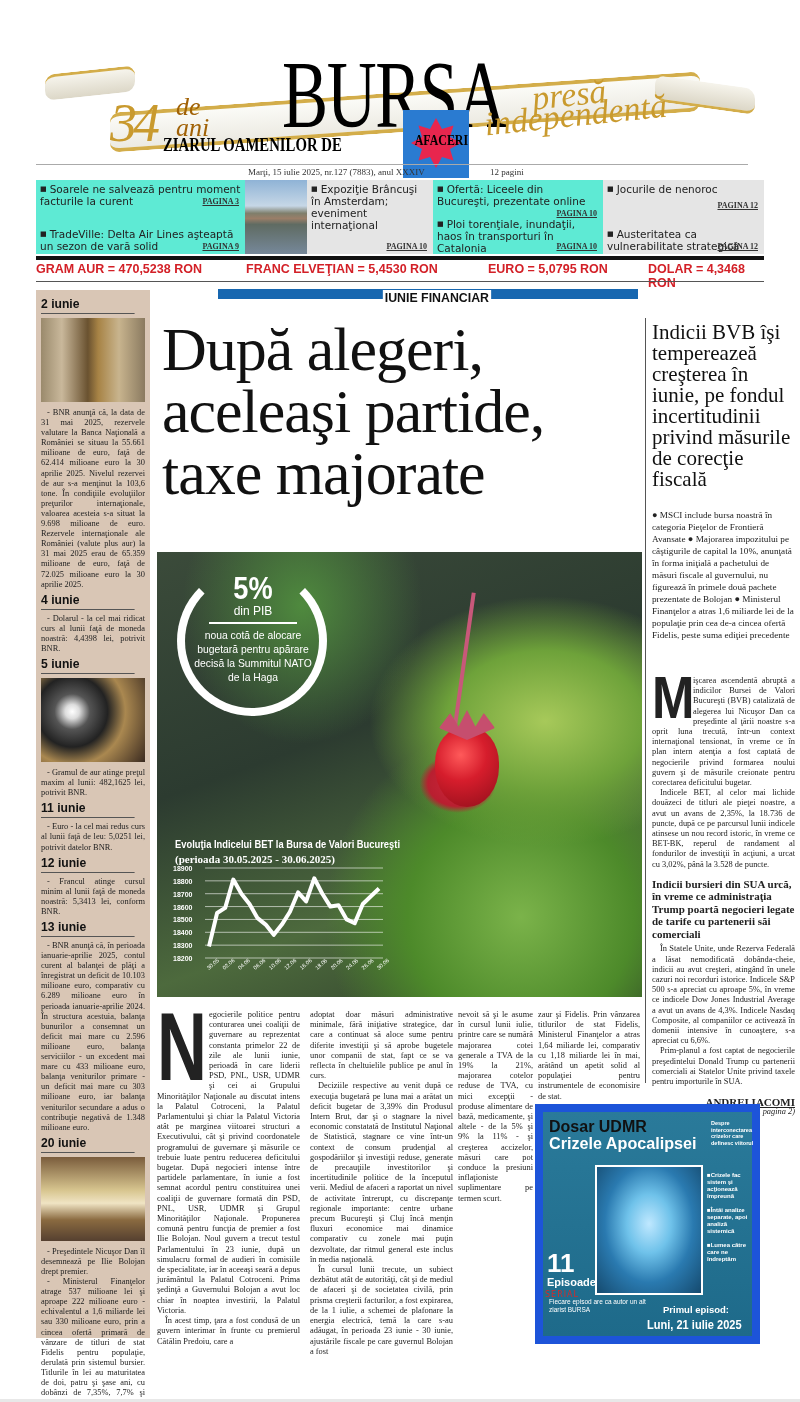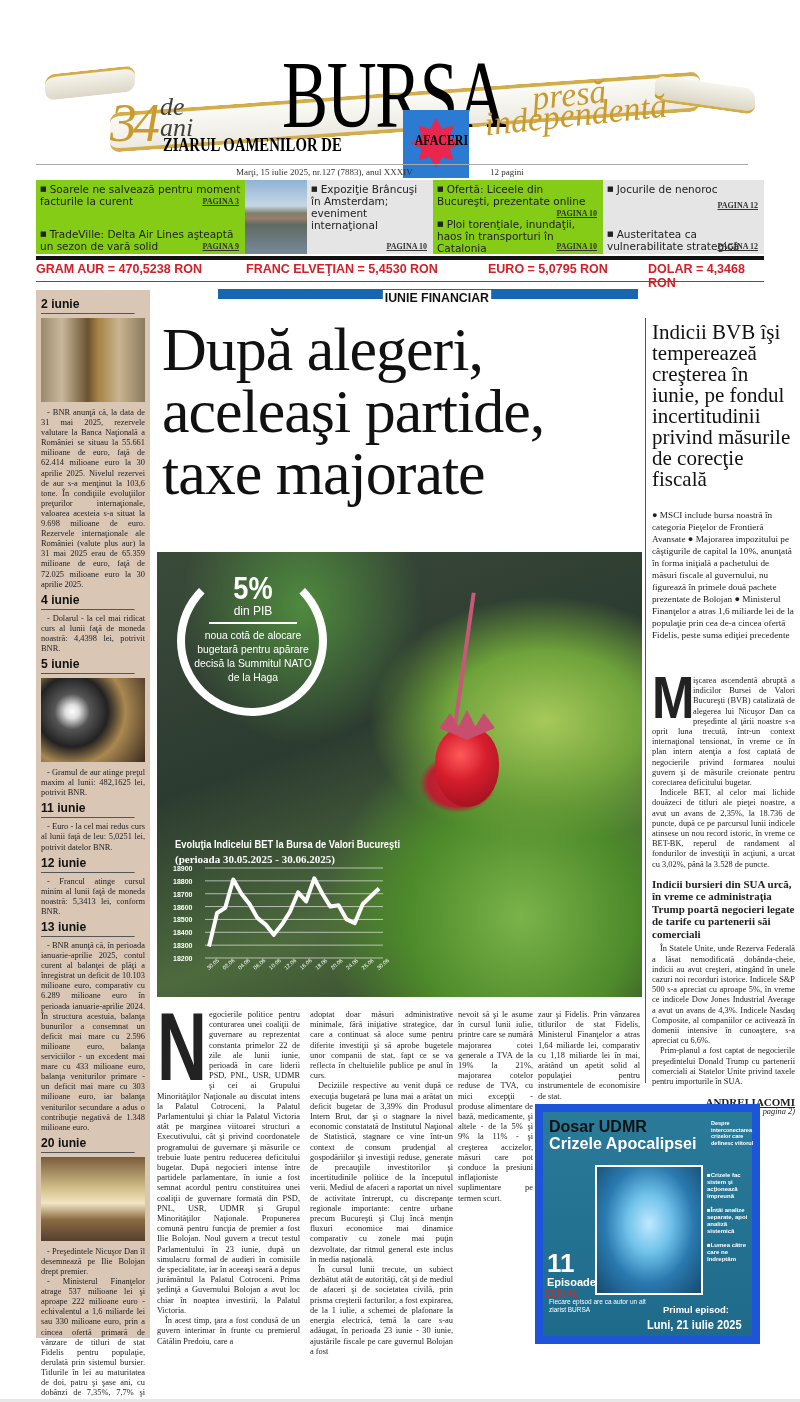--- a/index.html
+++ b/index.html
@@ -5,38 +5,38 @@
   * { box-sizing: border-box; margin: 0; padding: 0; }
   body { width: 800px; height: 1402px; background: #fff; font-family: "Liberation Serif", serif; color: #111; position: relative; overflow: hidden; }
   .abs { position: absolute; }
 
   
   .ribbon { left: 40px; top: 62px; width: 720px; height: 100px; }
   .ribbon-band { position:absolute; left: 70px; top: 30px; width: 590px; height: 40px; background: linear-gradient(180deg,#fbfbf7 0%,#eceae2 100%); border-top: 4px solid #d3ad4a; border-bottom: 4px solid #d3ad4a; transform: skewY(-4deg); border-radius: 10px; }
   .ribbon-tail-l { position:absolute; left: 5px; top: 8px; width: 90px; height: 26px; background: linear-gradient(180deg,#f6f4ec,#dcd7c7); border-top:3px solid #d3ad4a; transform: skewY(-6deg); border-radius: 10px; }
   .ribbon-tail-r { position:absolute; right: 5px; top: 20px; width: 100px; height: 26px; background: linear-gradient(180deg,#f6f4ec,#dcd7c7); border-bottom:3px solid #d3ad4a; transform: skewY(8deg); border-radius: 10px; }
   .age-num { left: 110px; top: 92px; font-family: "Liberation Serif", serif; font-style: italic; font-size: 54px; color: #c99a2e; letter-spacing: -4px; }
-  .age-de { left: 160px; top: 96px; font-family: "Liberation Serif", serif; font-style: italic; font-size: 26px; color: #404040; line-height: 21px; }
+  .age-de { left: 176px; top: 96px; font-family: "Liberation Serif", serif; font-style: italic; font-size: 26px; color: #a16207; line-height: 21px; }
   .logo { left: 282px; top: 52px; font-family: "Liberation Serif", serif; font-size: 96px; font-weight: normal; letter-spacing: -2px; transform: scaleX(0.72); transform-origin: left top; line-height: 86px; color: #000; }
   .subtitle { left: 163px; top: 135px; font-family: "Liberation Serif", serif; font-weight: bold; font-size: 18px; transform: scaleX(0.82); transform-origin: left top; color: #000; width: 500px; }
   .star-box { left: 403px; top: 110px; width: 66px; height: 68px; background: #2a7bd1; }
   .star { position:absolute; left: 8px; top: 8px; width: 50px; height: 50px; background: #e8264e; clip-path: polygon(50% 0%,62% 22%,85% 15%,78% 38%,100% 50%,78% 62%,85% 85%,62% 78%,50% 100%,38% 78%,15% 85%,22% 62%,0% 50%,22% 38%,15% 15%,38% 22%); }
   .star-afaceri { position:absolute; left: 8px; top: 23px; width: 50px; text-align:center; font-size: 14px; font-weight: bold; color: #000; transform: scaleX(0.85); }
   .presa { left: 532px; top: 80px; font-style: italic; font-size: 34px; color: #c99a2e; transform: rotate(-6deg); line-height: 30px; }
   .presa2 { left: 484px; top: 96px; font-style: italic; font-size: 34px; color: #c99a2e; transform: rotate(-6deg); }
   .mast-rule { left: 36px; top: 164px; width: 712px; height: 1px; background: #aaa; }
-  .issue { left: 236px; top: 167px; font-size: 9px; color: #333; }
+  .issue { left: 248px; top: 167px; font-size: 9px; color: #333; }
   .pages { left: 490px; top: 167px; font-size: 9px; color: #333; }
 
   
   .teaser { top: 180px; height: 74px; font-family: "DejaVu Sans", sans-serif; font-size: 10.5px; color: #222; line-height: 12px; }
   .teaser .item { position: absolute; left: 4px; right: 4px; }
   .teaser .item::before { content: "\25A0"; font-size: 7px; margin-right: 3px; vertical-align: 2px; }
   .teaser .pg { position: absolute; right: 6px; font-family: "Liberation Serif", serif; font-weight: bold; font-size: 8px; text-decoration: underline; color: #333; }
-  .tan { background: #84cc16; }
+  .tan { background: #5eead4; }
   .blue { background: #e5e5e5; }
   .photo-ams { left: 245px; top: 180px; width: 62px; height: 74px; background: linear-gradient(180deg,#8fb3d6 0%,#c6d7e6 35%,#7f7f6c 45%,#9a7e68 52%,#5f6b62 60%,#76889a 100%); }
   .thick-rule { left: 36px; top: 256px; width: 728px; height: 4px; background: #111; }
   .rates { left: 36px; top: 262px; width: 728px; height: 16px; font-family: "Liberation Sans", sans-serif; font-weight: bold; font-size: 12.5px; color: #d32027; }
   .rates span { position: absolute; top: 0; }
   .rate-rule { left: 36px; top: 281px; width: 728px; height: 1px; background: #555; }
 
   
   .sidebar { left: 36px; top: 290px; width: 114px; height: 1048px; background: #d9c6b5; padding: 4px 5px; }
   .sb-date { font-family: "Liberation Sans", sans-serif; font-weight: bold; font-size: 13.5px; transform: scaleX(0.9); transform-origin: left; border-bottom: 1px solid #555; padding-bottom: 2px; margin: 2px 0 4px 0; }

